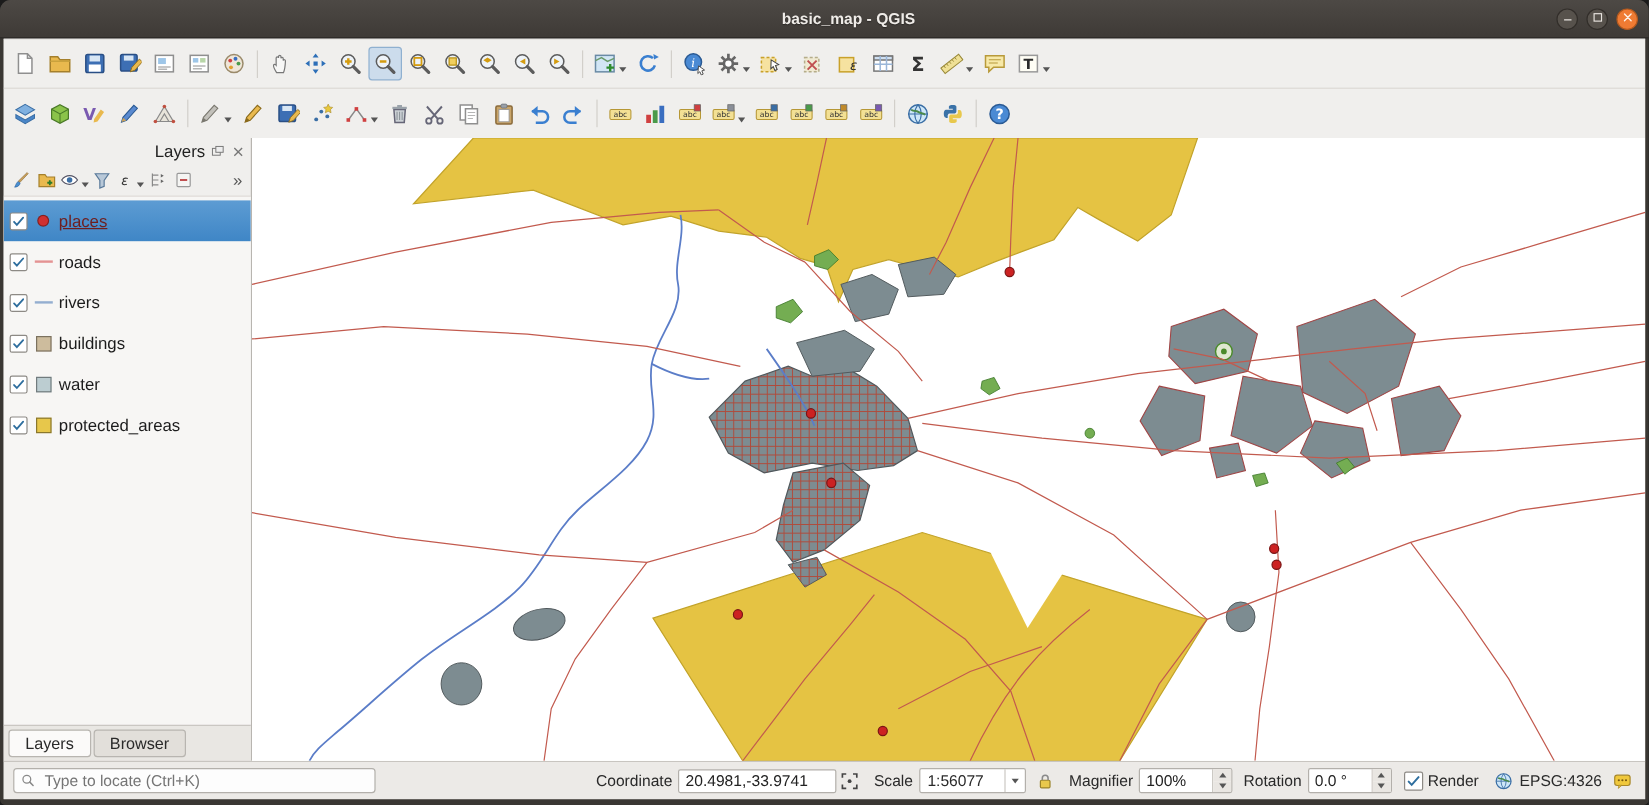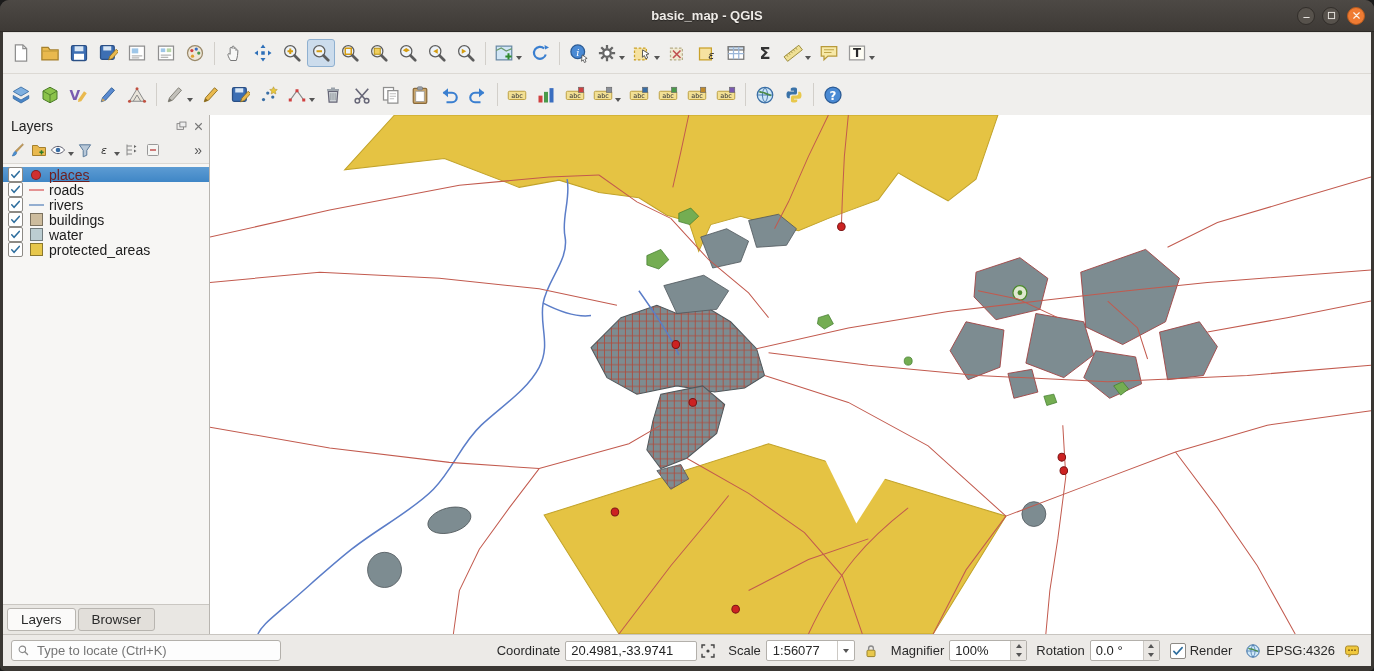--- a/index.html
+++ b/index.html
@@ -22,51 +22,51 @@
   .toolbar{display:flex;align-items:center;background:#f0efed;padding:2px 4px;gap:1px;overflow:hidden;white-space:nowrap;}
   .toolbar.tb1{height:36px;flex:0 0 36px;border-top:1px solid #e2e0dc;}
   .toolbar.tb2{height:37px;flex:0 0 37px;border-top:1px solid #dcd9d4;}
   .tbtn{display:inline-flex;align-items:center;justify-content:center;min-width:28px;height:28px;padding:0 2px;border:1px solid transparent;border-radius:3px;box-sizing:border-box;}
   .tbtn.active{background:#ccdcec;border-color:#8fb0d0;}
   .ticon{display:inline-flex;}
   .ticon svg{width:20px;height:20px;}
   .caret{width:0;height:0;border-left:3.5px solid transparent;border-right:3.5px solid transparent;border-top:4px solid #555;margin-left:2px;margin-top:10px;}
   .tsep{width:1px;height:23px;background:#d2cfca;margin:0 4px;flex:0 0 1px;}
   
-  .main{flex:1;display:flex;min-height:0;}
+  .main{flex:1;display:flex;min-height:0;text-align:right;}
   .left-panel{width:206px;flex:0 0 206px;display:flex;flex-direction:column;background:#f0efed;border-right:1px solid #b8b5b0;min-height:0;}
   .panel-header{height:22px;display:flex;align-items:center;padding:0 4px 0 8px;font-size:14px;color:#222;}
   .panel-header .ph-title{flex:1;}
   .ph-ic{display:inline-flex;margin-left:4px;}
   .ph-ic svg{width:13px;height:13px;}
   .panel-toolbar{height:26px;display:flex;align-items:center;padding:0 3px;border-bottom:1px solid #dcd9d4;}
   .pbtn{display:inline-flex;align-items:center;justify-content:center;min-width:22px;height:22px;}
   .pbtn svg{width:16px;height:16px;}
   .pbtn .caret{margin-top:8px;}
   .p-overflow{margin-left:auto;color:#555;font-size:14px;padding:0 4px;}
   .layers-list{flex:1;background:#f7f6f4;overflow:hidden;padding-top:3px;}
-  .lrow{display:flex;align-items:center;height:15px;padding-left:5px;font-size:14px;color:#1c1c1c;}
+  .lrow{display:flex;align-items:center;height:34px;padding-left:5px;font-size:14px;color:#1c1c1c;}
   .lrow.sel{background:linear-gradient(#5d9cd3,#3f86c6);}
   .cb{width:13px;height:13px;background:#fff;border:1px solid #8d8a85;border-radius:2px;display:inline-flex;align-items:center;justify-content:center;flex:0 0 13px;box-sizing:content-box;}
   .cb svg{width:11px;height:11px;}
   .swatch{width:16px;height:15px;display:inline-flex;align-items:center;justify-content:center;margin:0 5px 0 5px;flex:0 0 16px;}
   .fillsw{width:13px;height:13px;border:1px solid rgba(0,0,0,.4);box-sizing:border-box;}
   .dot{width:8px;height:8px;border-radius:50%;display:inline-block;border:1px solid rgba(0,0,0,.35);}
   .ln{width:15px;height:2px;display:inline-block;}
   .lname{white-space:nowrap;}
   .lname.selname{color:#6e1f1f;text-decoration:underline;}
   .panel-tabs{height:29px;display:flex;align-items:center;gap:2px;background:#e9e7e3;border-top:1px solid #cac7c2;padding:0 4px;}
   .ptab{font-size:13.5px;color:#2a2a2a;padding:3px 13px;border:1px solid #b8b5b0;border-radius:3px;background:#e2dfda;}
   .ptab.active{background:#fbfaf9;}
   
   .map{flex:1;position:relative;background:#fff;min-width:0;}
   .map svg.mapsvg{position:absolute;inset:0;width:100%;height:100%;display:block;}
   
   .statusbar{height:31px;flex:0 0 31px;display:flex;align-items:center;background:#eceae7;border-top:1px solid #c8c5c0;padding:0 8px;font-size:13px;color:#2a2a2a;}
-  .locate{width:270px;height:21px;background:#fdfdfd;border:1px solid #b3b0ab;border-radius:3px;display:flex;align-items:center;padding:0 5px;box-sizing:border-box;}
+  .locate{width:302px;height:21px;background:#fdfdfd;border:1px solid #b3b0ab;border-radius:3px;display:flex;align-items:center;padding:0 5px;box-sizing:border-box;}
   .locate svg{width:13px;height:13px;margin-right:5px;flex:0 0 13px;}
   .locate input{border:none;outline:none;flex:1;font-size:13px;font-family:inherit;background:transparent;color:#333;min-width:0;}
   .sb-spacer{flex:1;}
   .sb-label{margin:0 5px 0 9px;white-space:nowrap;}
   .sb-input{height:20px;border:1px solid #b3b0ab;border-radius:2px;background:#fff;font-size:13px;font-family:inherit;color:#222;padding:0 5px;box-sizing:border-box;}
   .coord{width:132px;}
   .sb-icon{display:inline-flex;margin:0 3px;}
   .sb-icon svg{width:16px;height:16px;}
   .combo{height:21px;background:#fff;border:1px solid #b3b0ab;border-radius:2px;display:flex;align-items:center;box-sizing:border-box;}
   .combo-text{padding:0 6px;min-width:58px;}

